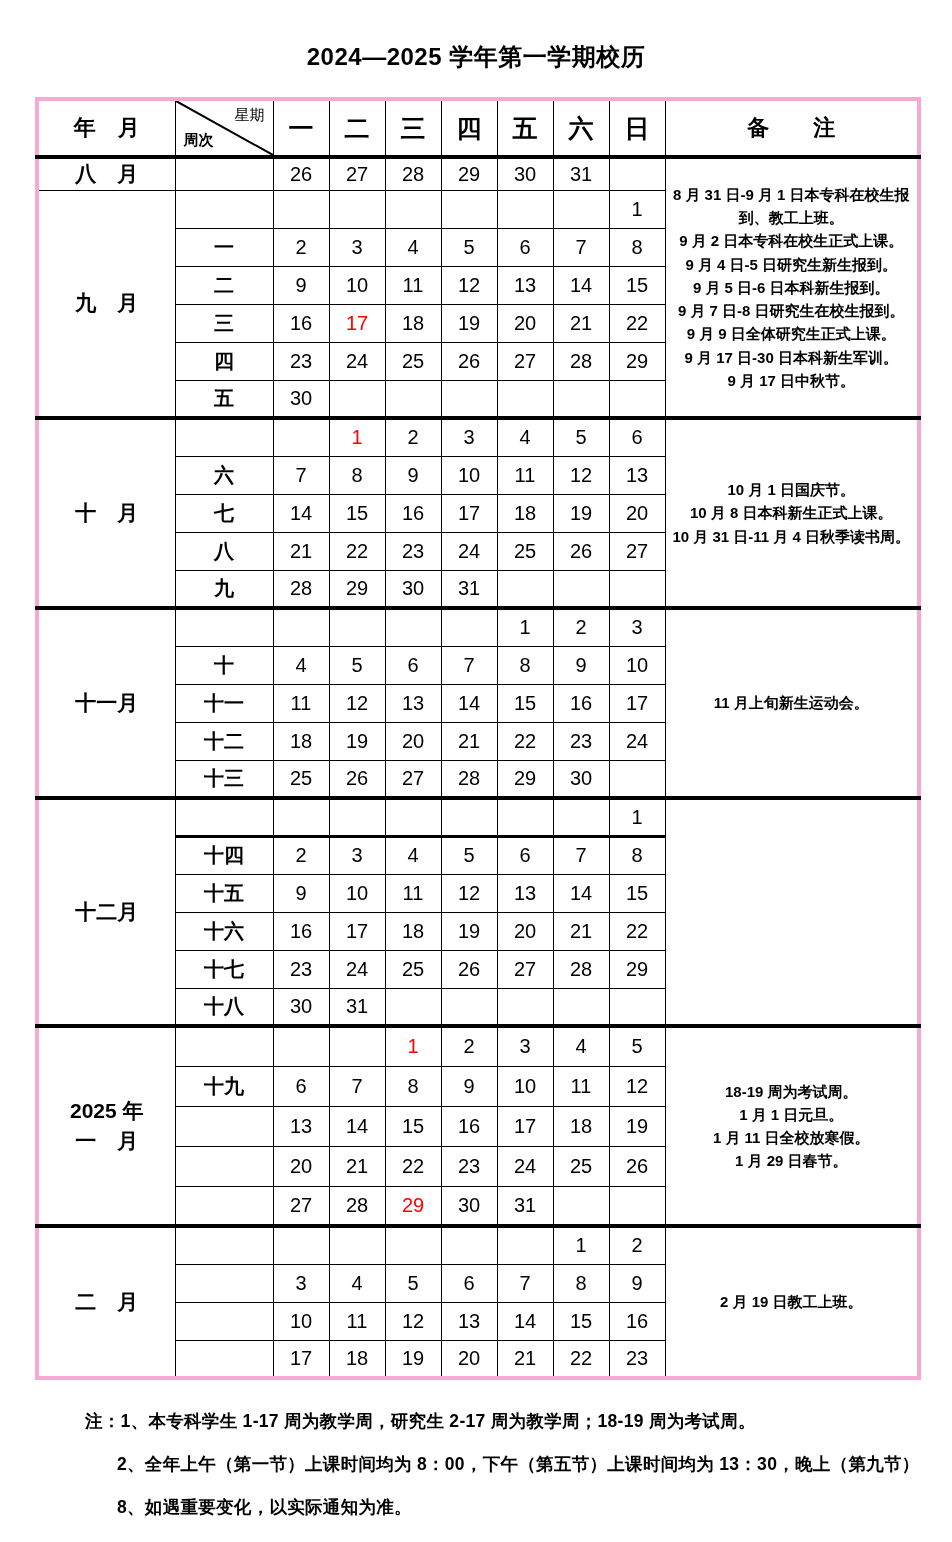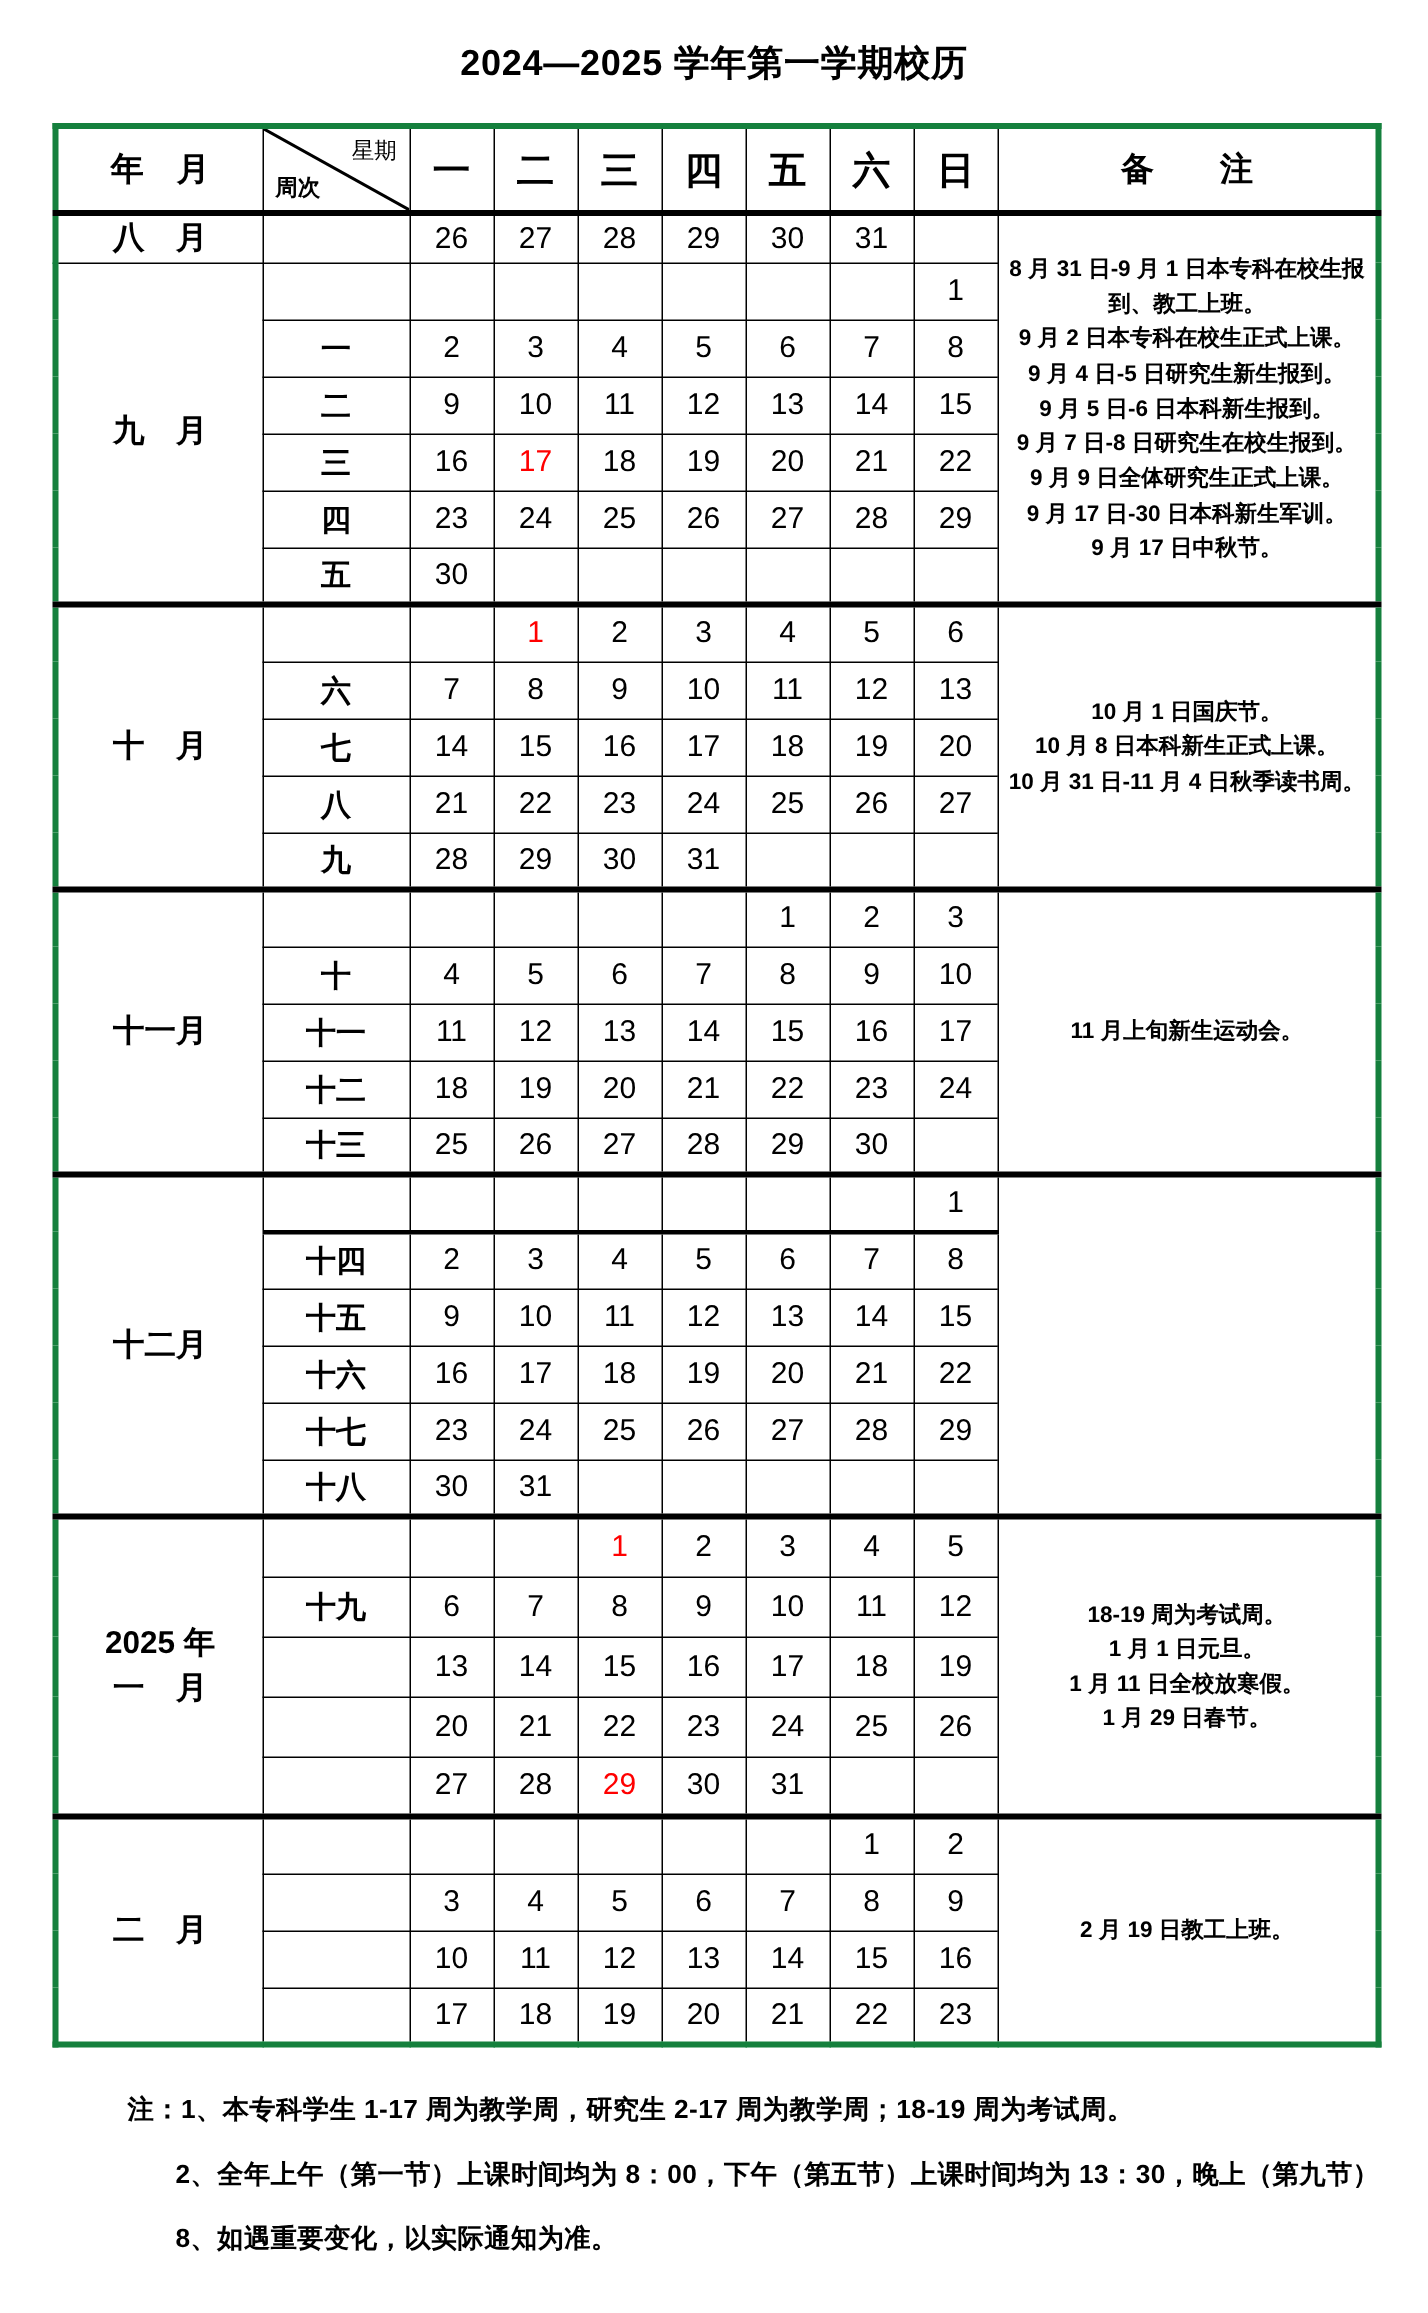--- a/index.html
+++ b/index.html
@@ -3,27 +3,27 @@
 <meta charset="utf-8">
 <style>
   * { box-sizing: border-box; }
   html, body { margin: 0; padding: 0; }
   body {
     width: 952px; height: 1542px; overflow: hidden;
     background: #ffffff; color: #000000;
     font-family: "Liberation Sans", "DejaVu Sans", sans-serif;
   }
   .title {
-    padding-top: 26px; text-align: center;
+    padding-top: 41px; text-align: center;
     font-size: 24px; font-weight: bold; letter-spacing: 0.5px;
   }
   table.cal {
     border-collapse: collapse; table-layout: fixed;
     margin: 24px 0 0 35px; width: 882px;
-    border: 4px solid #15803d;
+    border: 4px solid #f9a8d4;
   }
   .cal th, .cal td {
     border: 1px solid #000; padding: 0;
     text-align: center; vertical-align: middle; overflow: hidden;
   }
   .head-row th { height: 58px; }
   .month-head { font-size: 22px; font-weight: bold; }
   .day-head { font-size: 25px; font-weight: bold; }
   .notes-head { font-size: 22px; font-weight: bold; }
   .diag-cell { position: relative; }

